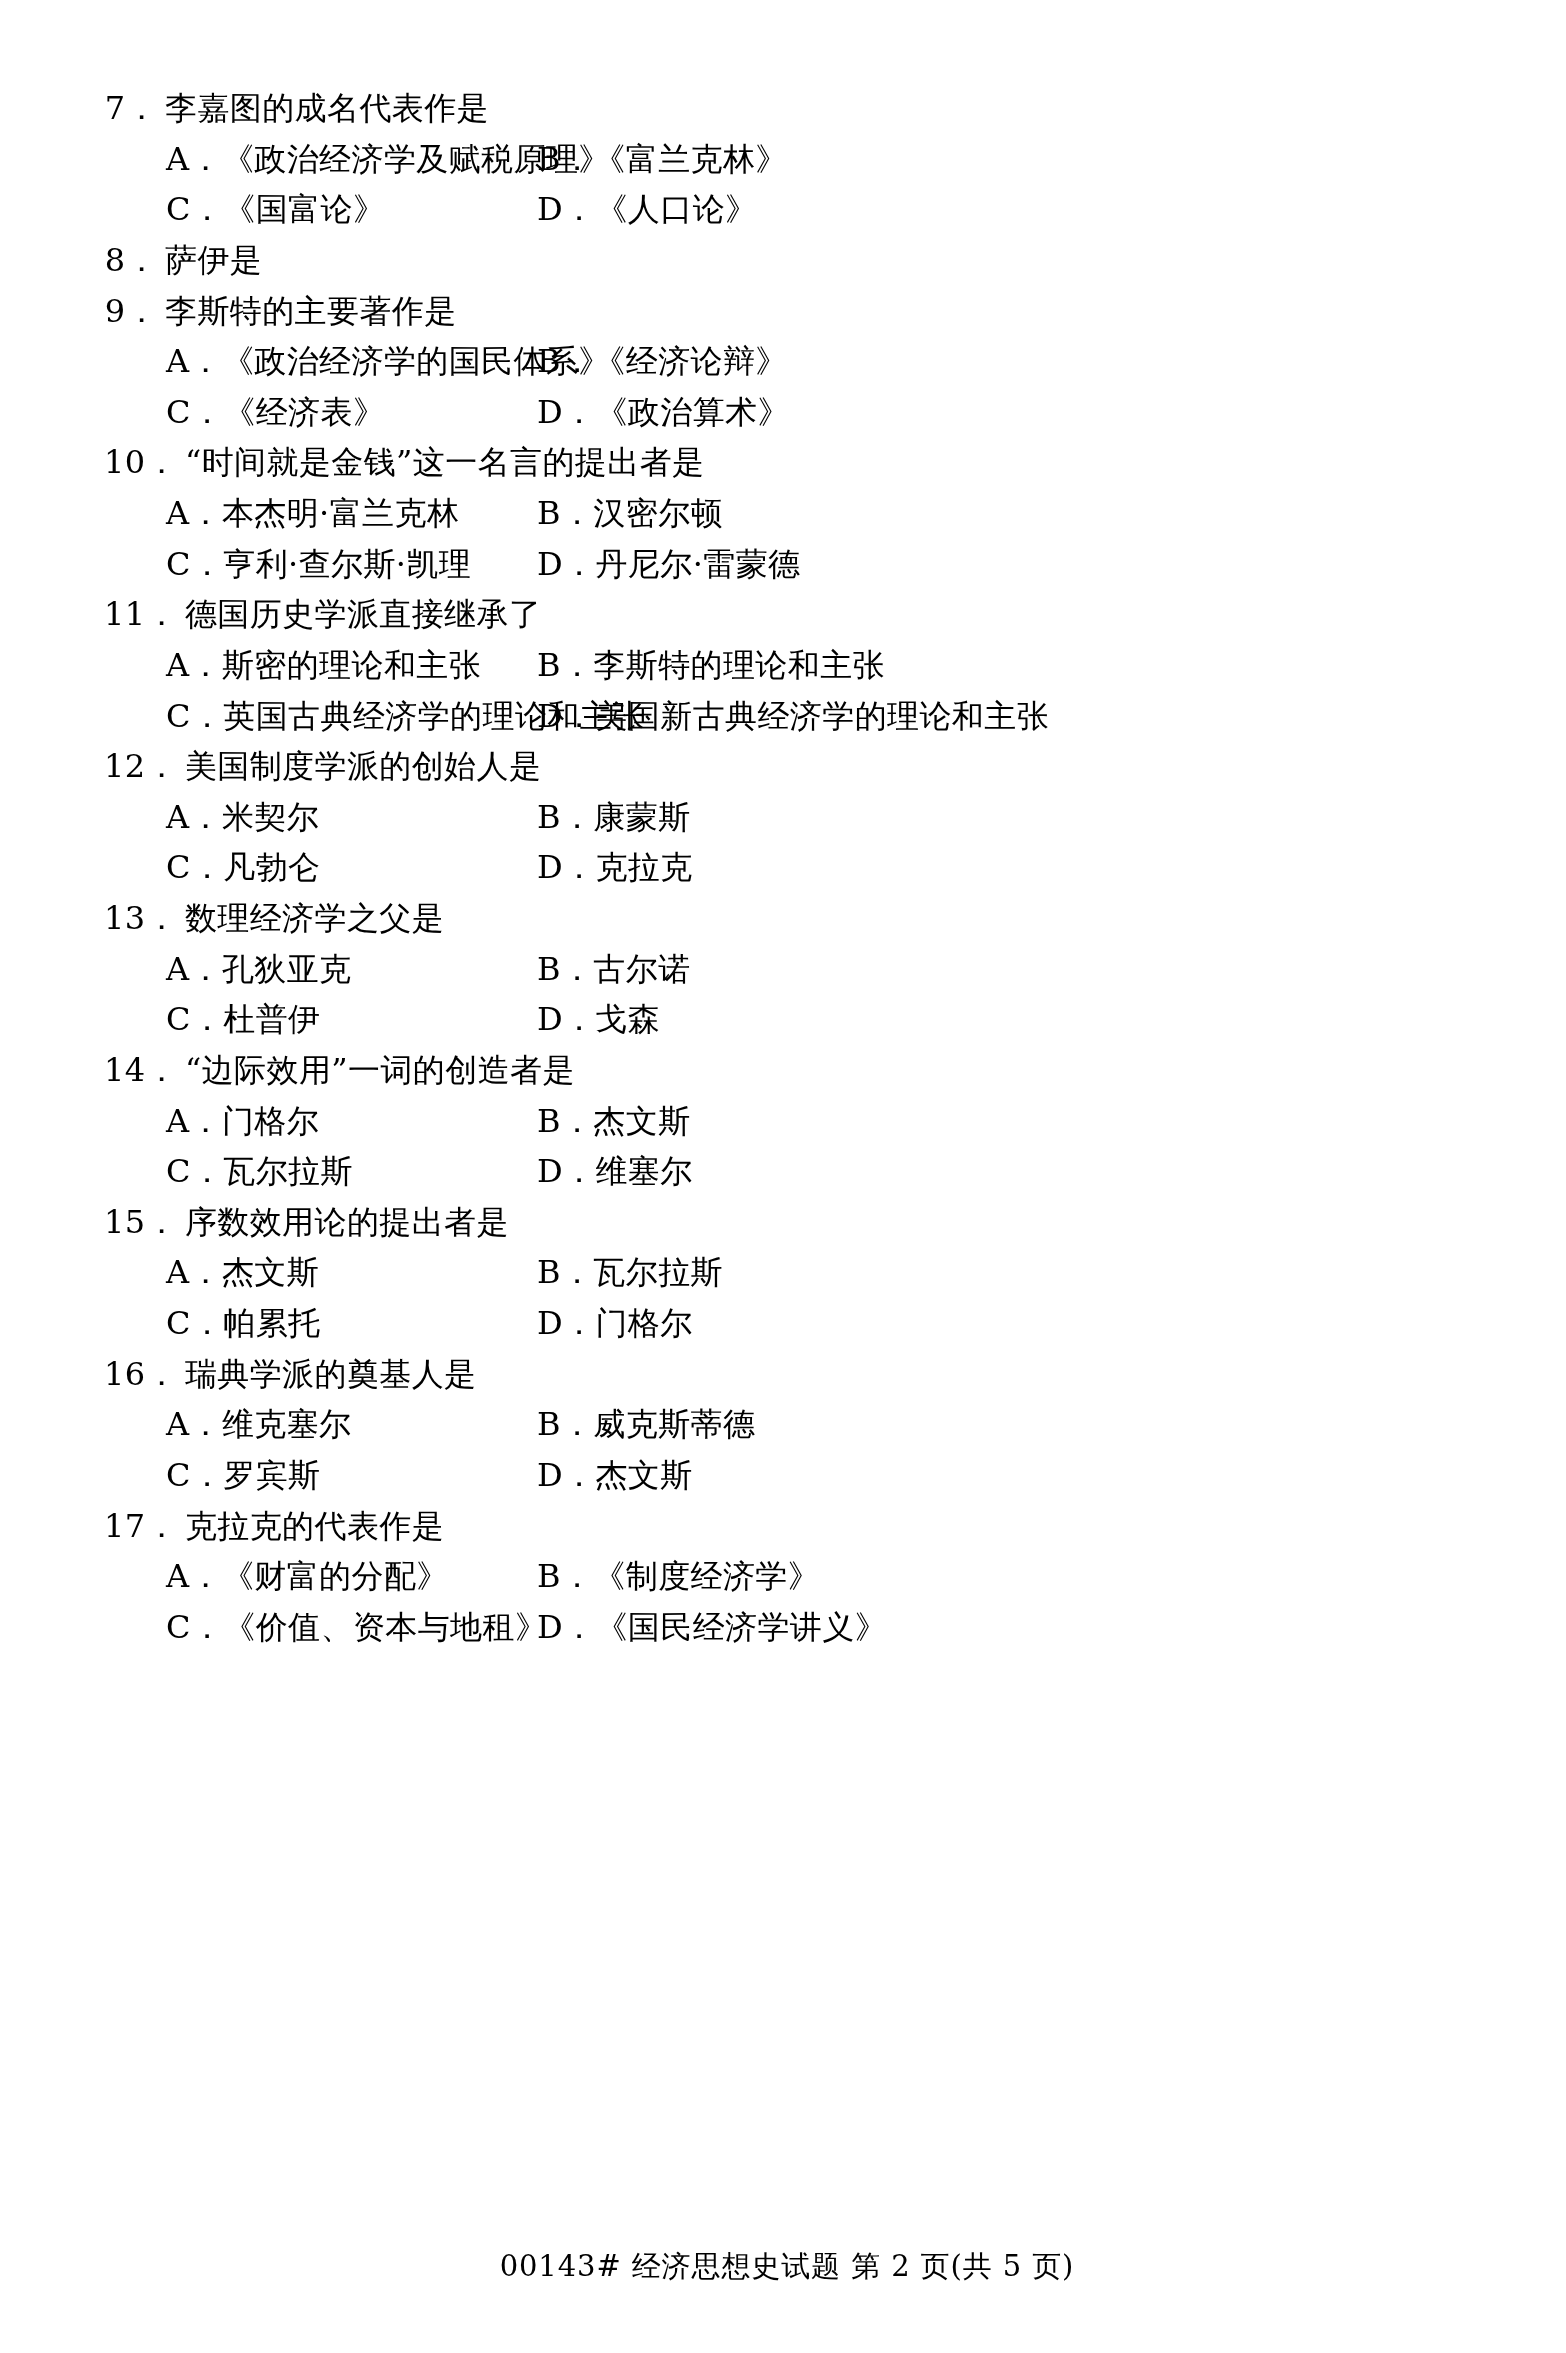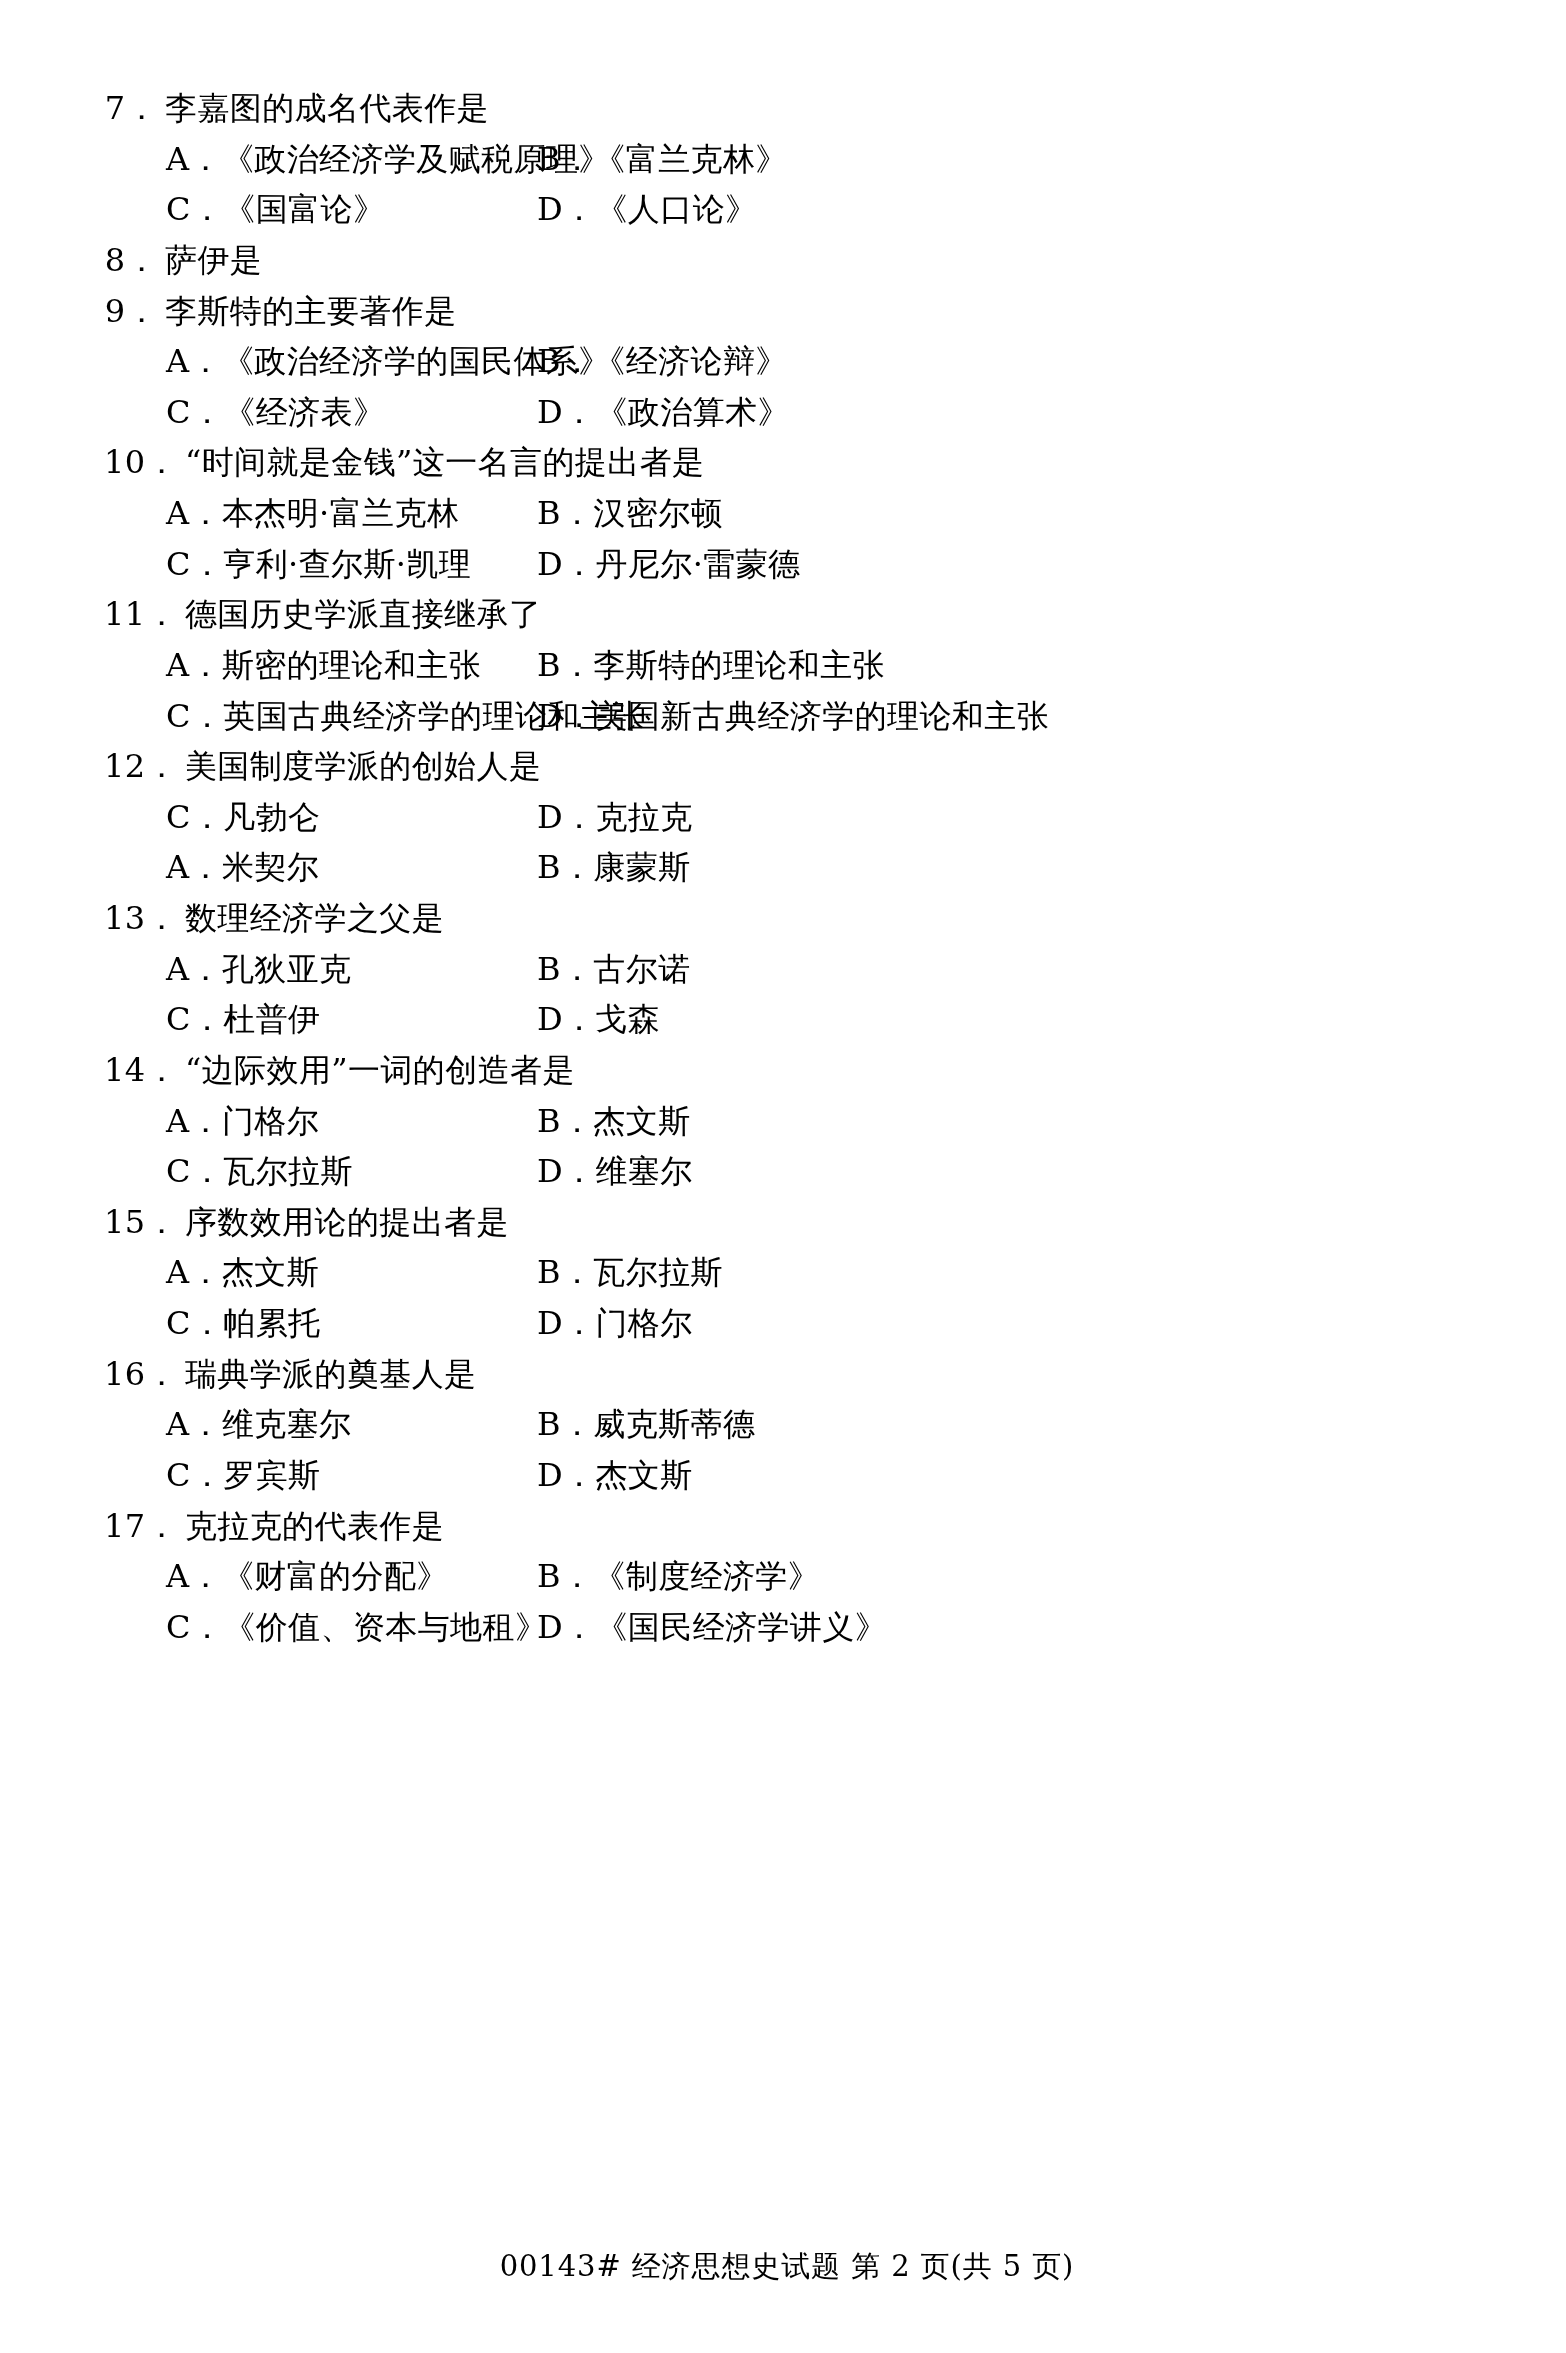--- a/index.html
+++ b/index.html
@@ -125,27 +125,27 @@
     </div>
     <div class="opt-row">
       <div class="opt left"><span class="opt-key">C．</span><span>英国古典经济学的理论和主张</span></div>
       <div class="opt right"><span class="opt-key">D．</span><span>美国新古典经济学的理论和主张</span></div>
     </div>
   </div>
 
   <div class="question">
     <div class="q-stem"><span class="q-num wide">12．</span><span>美国制度学派的创始人是</span></div>
     <div class="opt-row">
+      <div class="opt left"><span class="opt-key">A．</span><span>米契尔</span></div>
+      <div class="opt right"><span class="opt-key">B．</span><span>康蒙斯</span></div>
+    </div>
+    <div class="opt-row">
       <div class="opt left"><span class="opt-key">C．</span><span>凡勃仑</span></div>
       <div class="opt right"><span class="opt-key">D．</span><span>克拉克</span></div>
     </div>
-    <div class="opt-row">
-      <div class="opt left"><span class="opt-key">A．</span><span>米契尔</span></div>
-      <div class="opt right"><span class="opt-key">B．</span><span>康蒙斯</span></div>
-    </div>
   </div>
 
   <div class="question">
     <div class="q-stem"><span class="q-num wide">13．</span><span>数理经济学之父是</span></div>
     <div class="opt-row">
       <div class="opt left"><span class="opt-key">A．</span><span>孔狄亚克</span></div>
       <div class="opt right"><span class="opt-key">B．</span><span>古尔诺</span></div>
     </div>
     <div class="opt-row">
       <div class="opt left"><span class="opt-key">C．</span><span>杜普伊</span></div>

